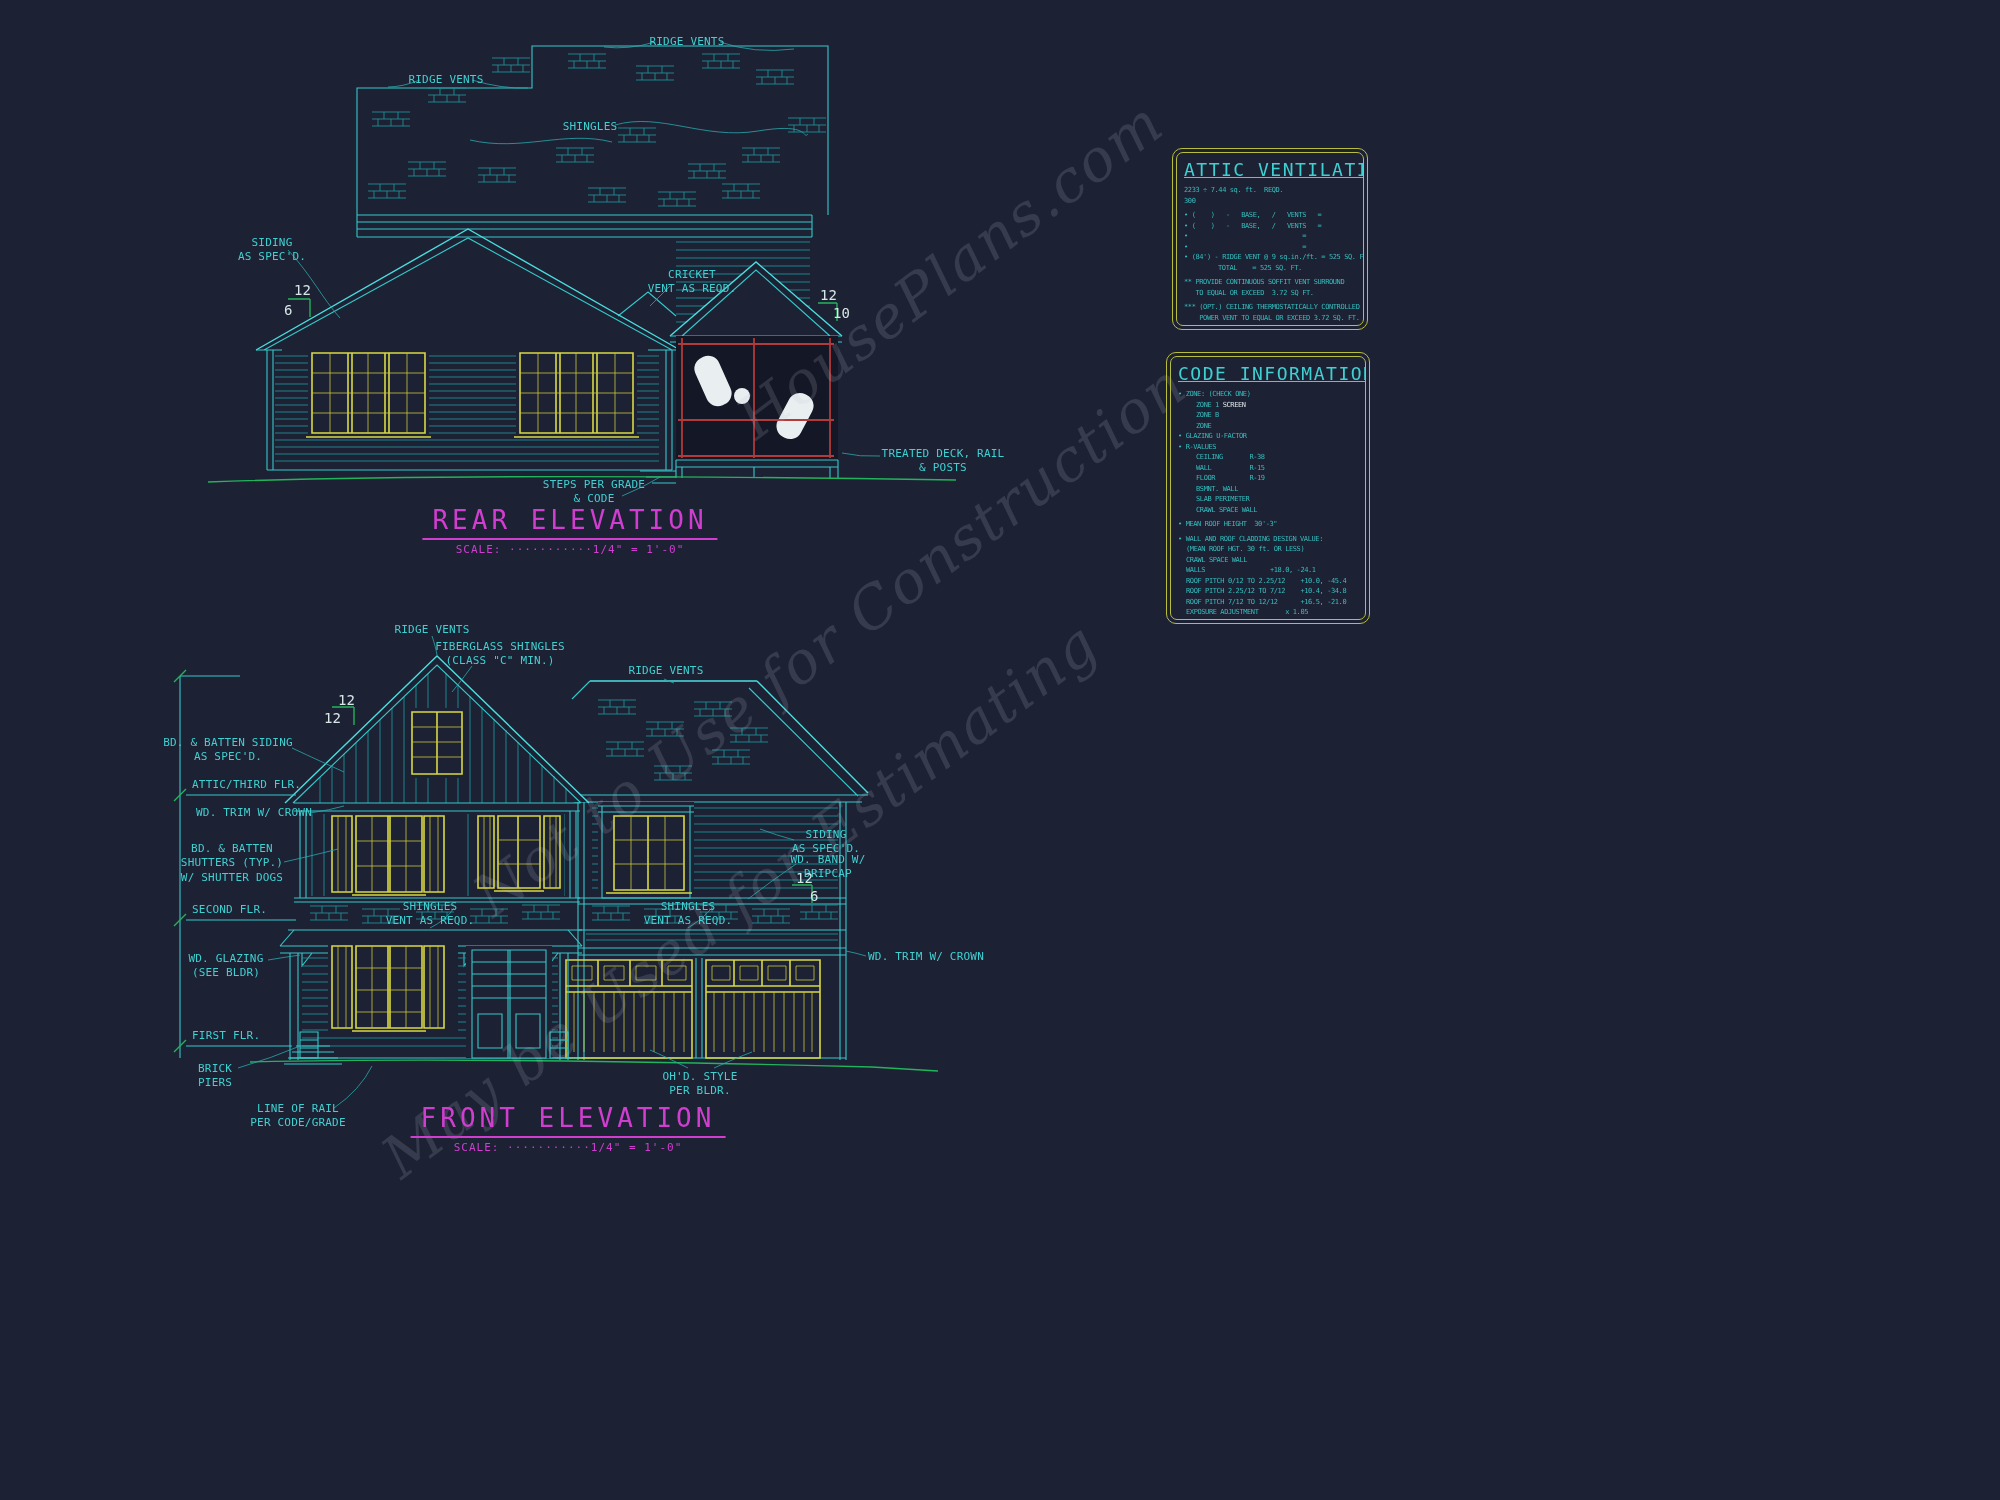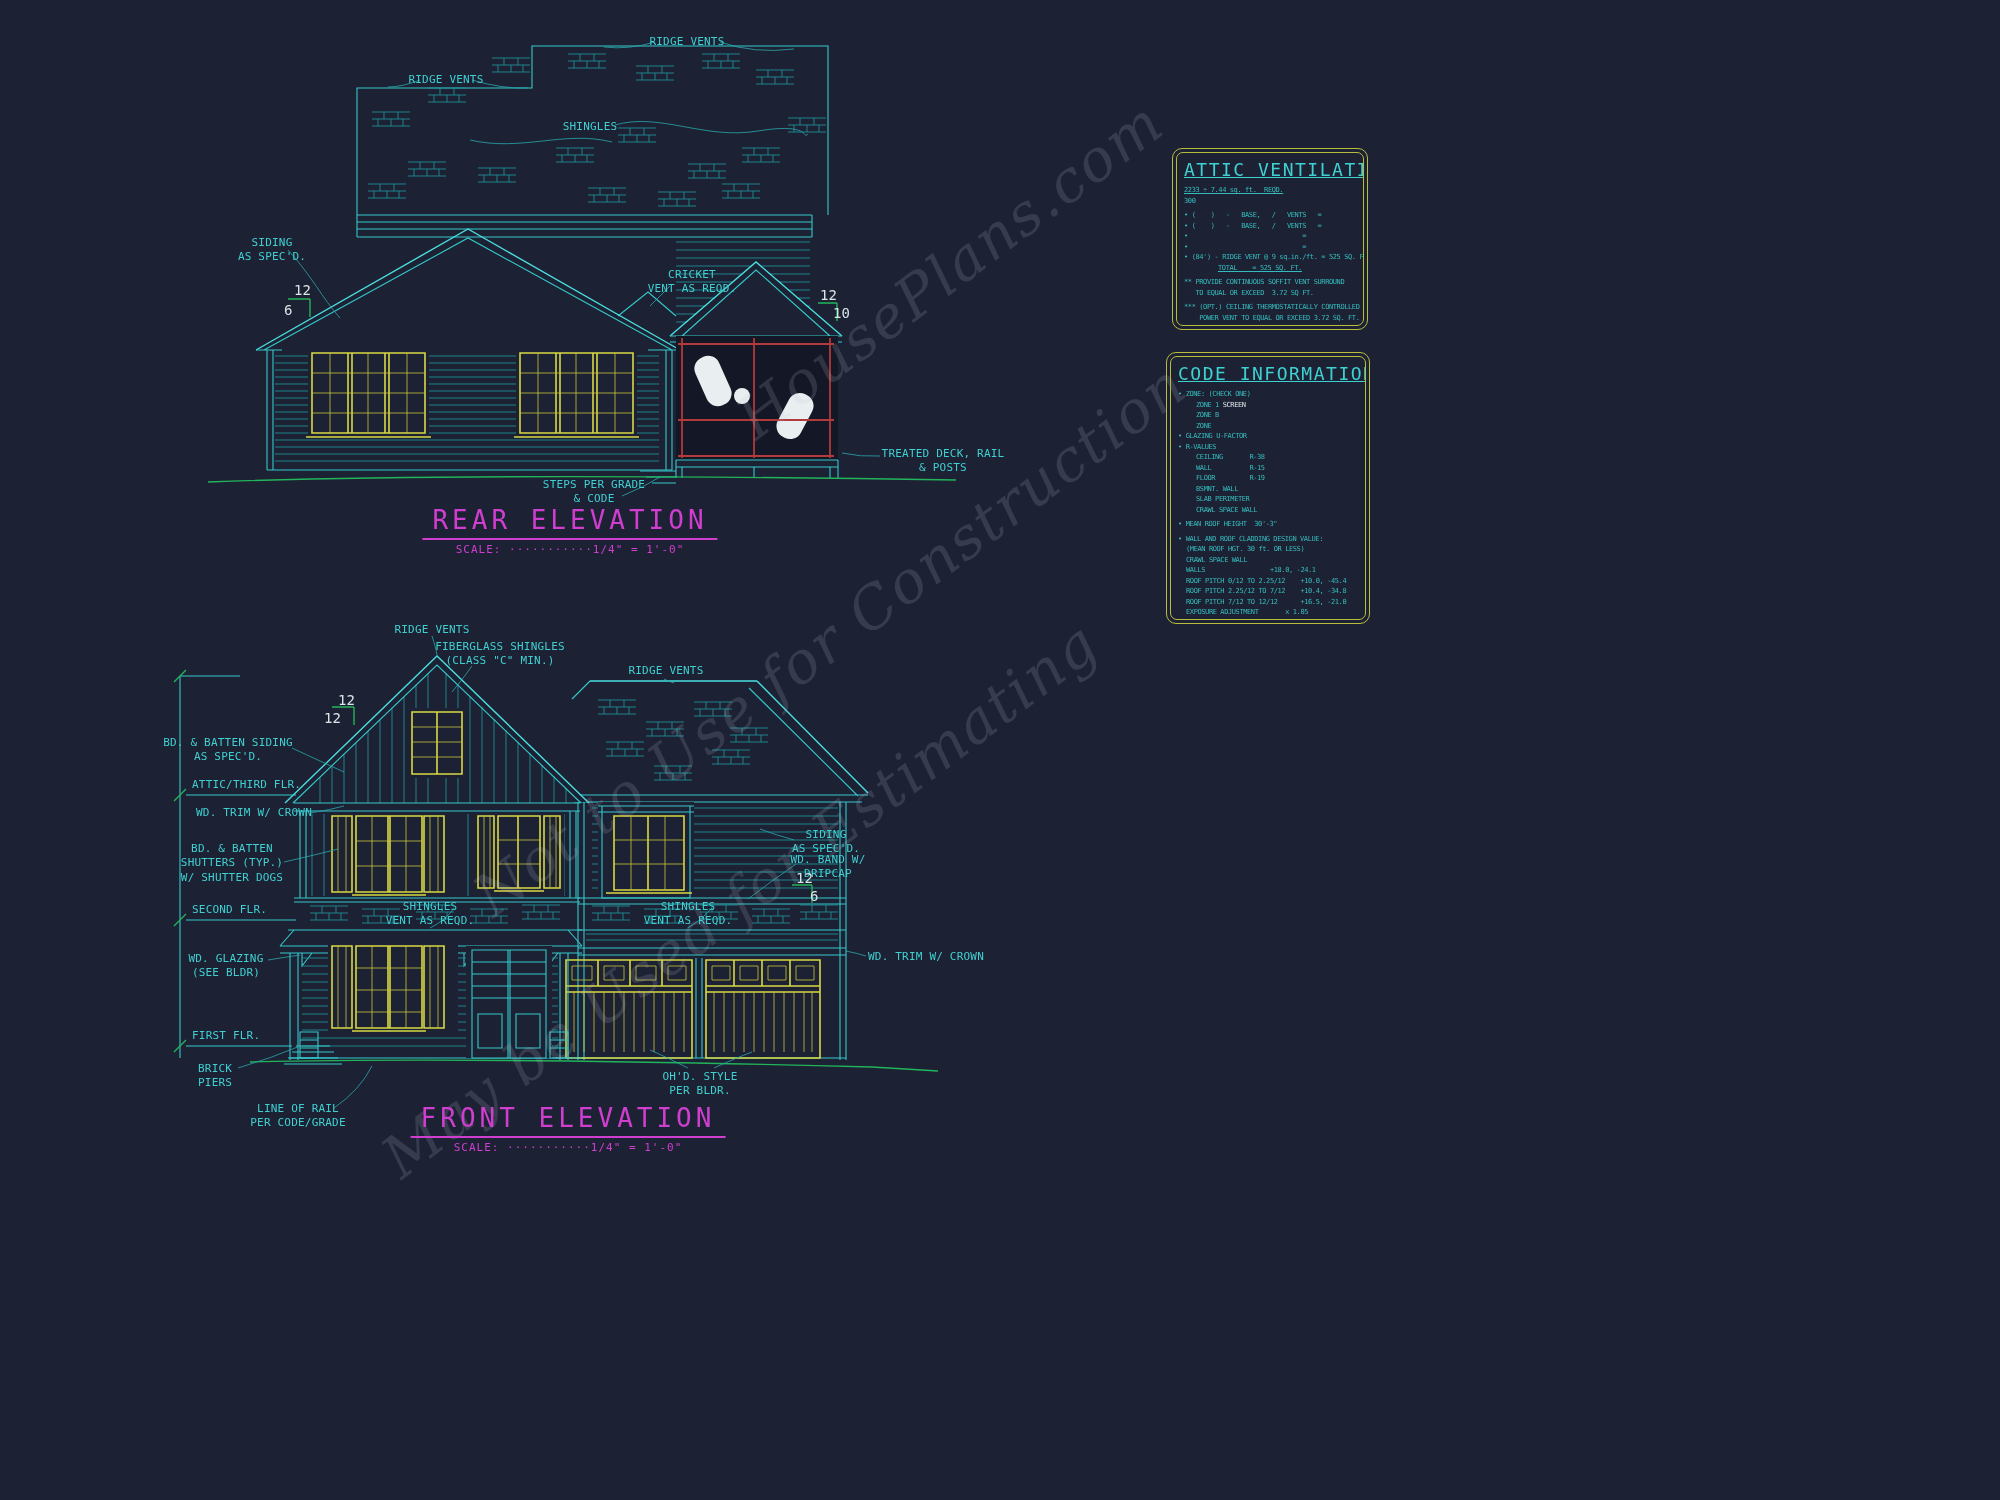--- a/index.html
+++ b/index.html
@@ -26,21 +26,21 @@
   .pitch{position:absolute;color:#d7e6e6;font-size:14px}
   .dtitle{position:absolute;color:#cf3ecf;font-size:26px;letter-spacing:4px;transform:translateX(-50%);
           border-bottom:2px solid #cf3ecf;padding:0 10px 3px;white-space:nowrap}
   .dscale{position:absolute;color:#cf3ecf;font-size:11px;letter-spacing:1px;transform:translateX(-50%);white-space:nowrap}
   
   .panel{position:absolute;border:1.5px solid #b9bd3e;border-radius:10px;padding:3px;box-sizing:border-box}
   .panel-inner{border:1px solid #b9bd3e;border-radius:7px;width:100%;height:100%;box-sizing:border-box;
                padding:6px 7px;overflow:hidden}
   .panel-title{color:#3fd1d1;font-size:18px;letter-spacing:1.5px;text-decoration:underline;margin-bottom:5px;white-space:nowrap}
   .pl{color:#35bdbd;font-size:7px;line-height:1.5;white-space:pre;letter-spacing:-.4px}
-  .ul{text-decoration:underline}
+  .ul{}
   .wht{color:#dde6ea}
   .ind1{padding-left:8px}.ind2{padding-left:18px}.ind3{padding-left:34px}
   .mt{margin-top:4px}
   
   .wm{position:absolute;color:rgba(195,202,216,.16);font-family:"DejaVu Serif",serif;font-style:italic;
       font-size:58px;letter-spacing:2px;white-space:nowrap;transform:translate(-50%,-50%) rotate(-37deg);pointer-events:none}
 </style>
 </head>
 <body>
 

